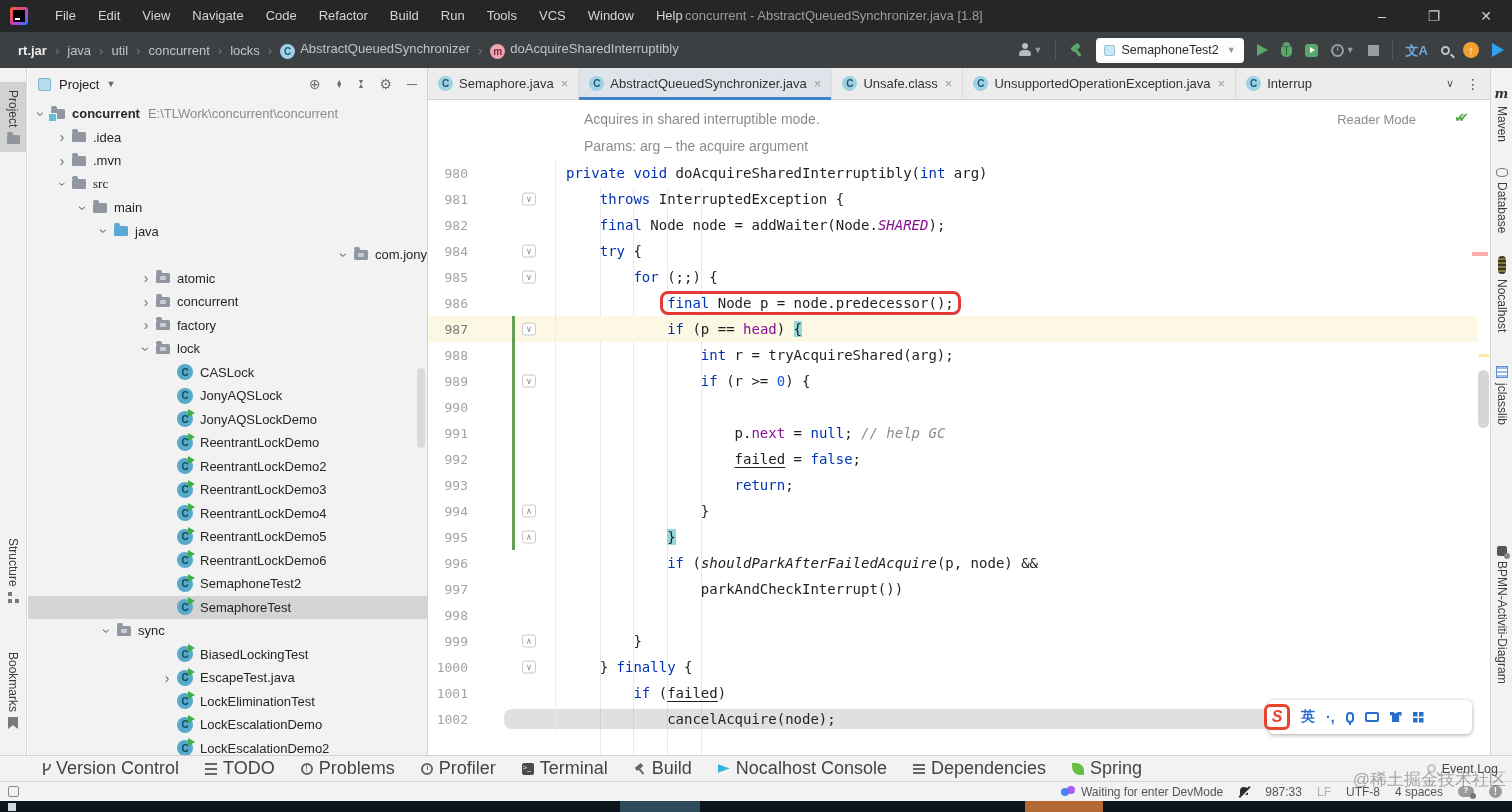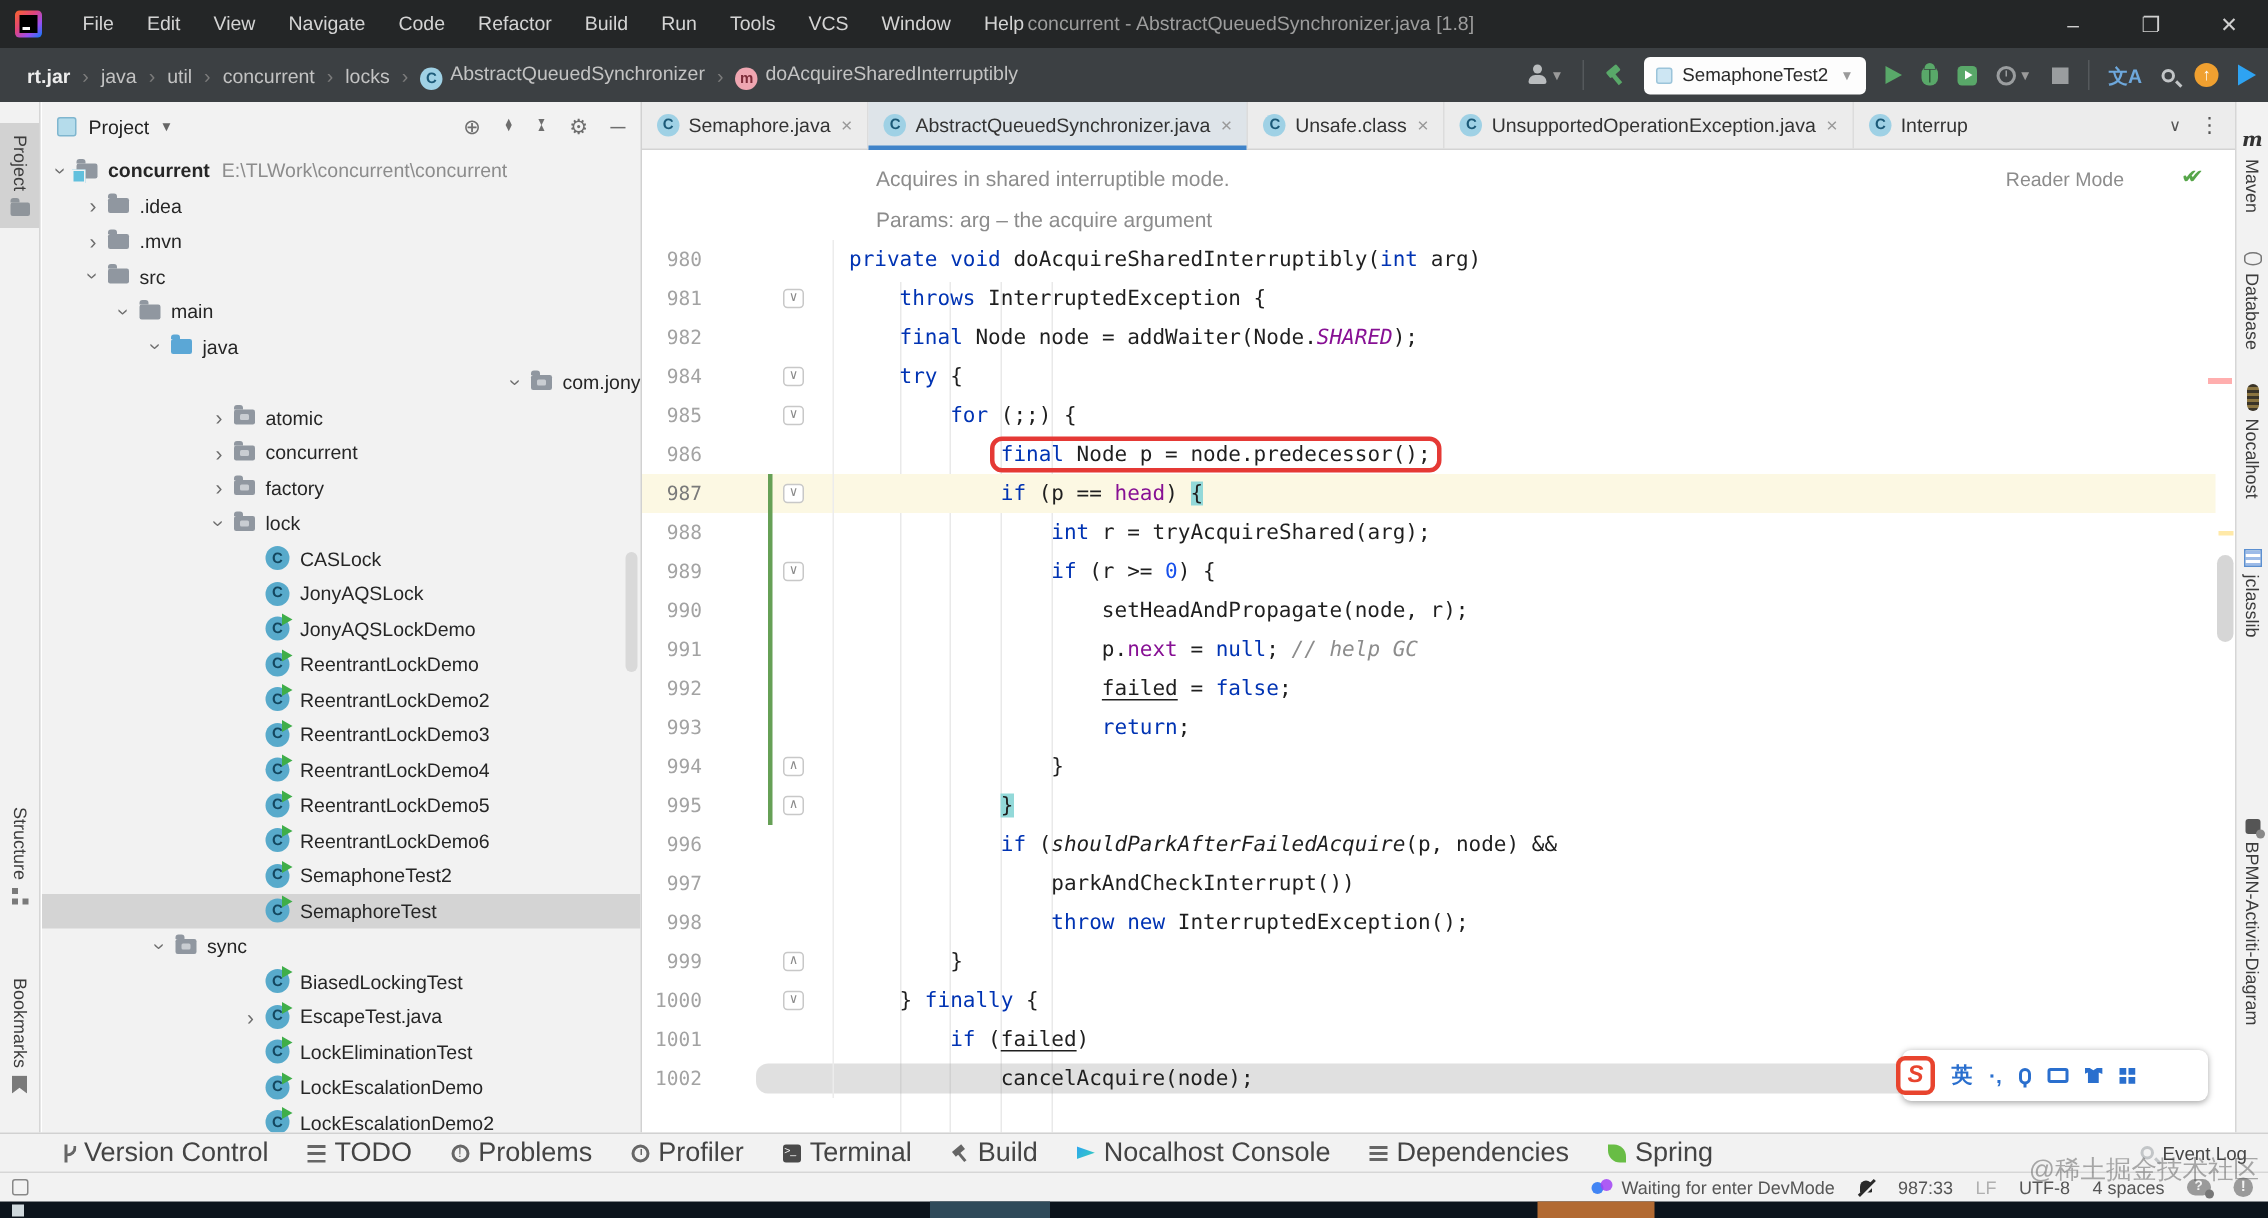--- a/index.html
+++ b/index.html
@@ -356,21 +356,21 @@
         <div class="trow" style="padding-left: 27px;">
           <span class="chev">›</span>
           <span class="ico ico-folder"></span>
           <span class="tlabel">.idea</span>
         </div>
         <div class="trow" style="padding-left: 27px;">
           <span class="chev">›</span>
           <span class="ico ico-folder"></span>
           <span class="tlabel">.mvn</span>
         </div>
-        <div class="trow" style="padding-left: 27px;">
+        <div class="trow" style="padding-left: 27px; font-family: Liberation Serif, serif;">
           <span class="chev down">›</span>
           <span class="ico ico-folder"></span>
           <span class="tlabel">src</span>
         </div>
         <div class="trow" style="padding-left: 48px;">
           <span class="chev down">›</span>
           <span class="ico ico-folder"></span>
           <span class="tlabel">main</span>
         </div>
         <div class="trow" style="padding-left: 69px;">
@@ -595,21 +595,20 @@
               <span class="chg"></span>
               <span class="fbox">∨</span>
             </span>
             <span class="ct"><span>                </span><span class="tok-k">if</span><span> (r &gt;= </span><span class="tok-n">0</span><span>) {</span></span>
           </div>
           <div class="cl">
             <span class="gut">
               <span class="ln">990</span>
               <span class="chg"></span>
             </span>
-            <span class="ct"><span>                    setHeadAndPropagate(node, r);</span></span>
           </div>
           <div class="cl">
             <span class="gut">
               <span class="ln">991</span>
               <span class="chg"></span>
             </span>
             <span class="ct"><span>                    p.</span><span class="tok-f">next</span><span> = </span><span class="tok-k">null</span><span>; </span><span class="tok-c">// help GC</span></span>
           </div>
           <div class="cl">
             <span class="gut">
@@ -650,21 +649,20 @@
           <div class="cl">
             <span class="gut">
               <span class="ln">997</span>
             </span>
             <span class="ct"><span>                parkAndCheckInterrupt())</span></span>
           </div>
           <div class="cl">
             <span class="gut">
               <span class="ln">998</span>
             </span>
-            <span class="ct"><span>                </span><span class="tok-k">throw</span><span> </span><span class="tok-k">new</span><span> InterruptedException();</span></span>
           </div>
           <div class="cl">
             <span class="gut">
               <span class="ln">999</span>
               <span class="fbox">∧</span>
             </span>
             <span class="ct"><span>        }</span></span>
           </div>
           <div class="cl">
             <span class="gut">

